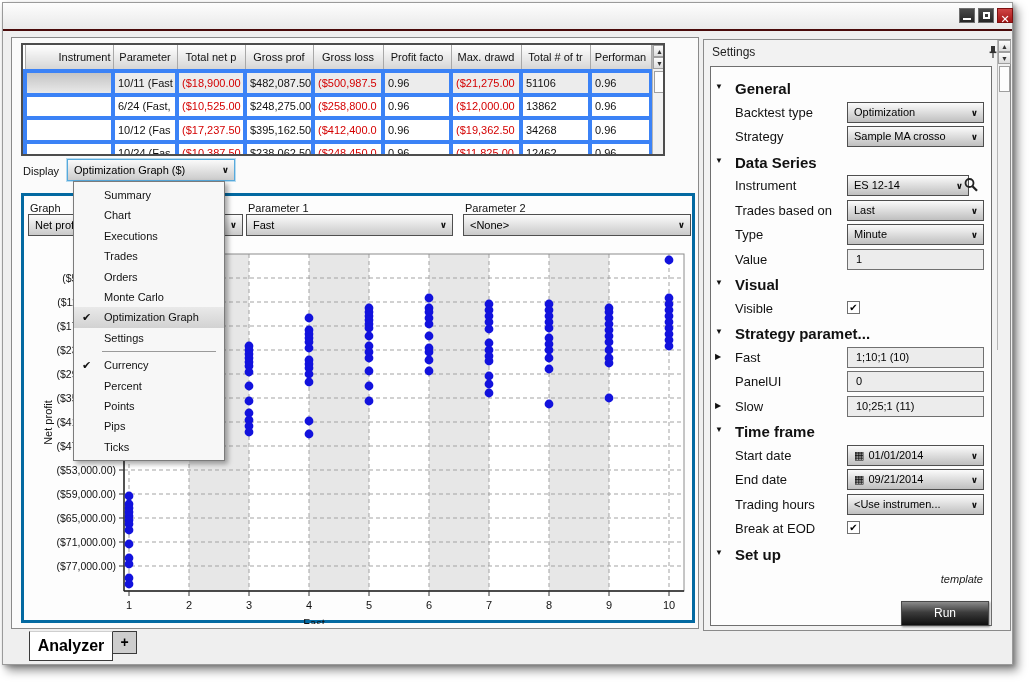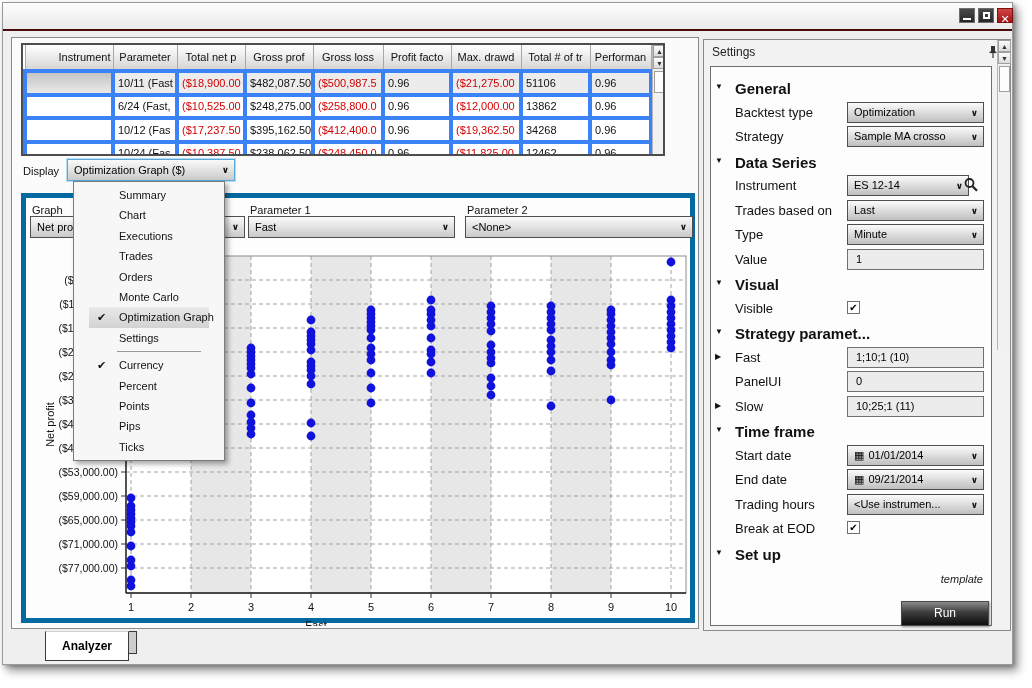--- a/index.html
+++ b/index.html
@@ -42,28 +42,28 @@
   .sb-thumb{width:11px;margin:2px auto;background:#fdfdfd;border:1px solid #9f9f9f;}
   #table-scroll{left:629px;top:0;width:14px;height:109px;}
   
   #display-label{position:absolute;left:20px;top:162px;font-size:11px;color:#111;}
   #display-combo{position:absolute;left:64px;top:156px;width:168px;height:22px;cursor:pointer;
     background:linear-gradient(#fafafa,#cbcbcb);border:1px solid #57a9dc;box-shadow:0 0 0 1px rgba(100,180,225,.45);
     font-size:11px;line-height:20px;padding-left:6px;}
   .chev{position:absolute;right:5px;top:0;font-size:9px;font-weight:bold;line-height:20px;color:#111;}
   
   #display-menu{position:absolute;left:70px;top:178px;width:152px;z-index:60;background:#f7f7f7;
-    border:1px solid #7b7b7b;box-shadow:3px 3px 5px rgba(0,0,0,.35);padding:3px 15px;}
+    border:1px solid #7b7b7b;box-shadow:3px 3px 5px rgba(0,0,0,.35);padding:3px 0;}
   .menu-item{position:relative;height:20.4px;font-size:11px;line-height:20.4px;padding-left:30px;
     color:#111;cursor:pointer;white-space:nowrap;}
   .menu-item.hl{background:linear-gradient(#e9e9e9,#d2d2d2);}
   .menu-item .chk{position:absolute;left:8px;top:0;font-size:11px;}
   .menu-sep{height:1px;background:#9a9a9a;margin:3px 8px 3px 28px;}
   
-  #chart-box{position:absolute;left:18px;top:190px;width:674px;height:430px;border:5px solid #0369a1;
+  #chart-box{position:absolute;left:18px;top:190px;width:674px;height:430px;border:3px solid #0369a1;
     background:#fdfdfd;}
   .dd-label{position:absolute;top:6px;font-size:11px;color:#111;}
   .dd{position:absolute;top:18px;height:22px;background:linear-gradient(#fbfbfb,#c9c9c9);
     border:1px solid #4f4f4f;font-size:11px;line-height:20px;padding-left:6px;cursor:pointer;
     white-space:nowrap;overflow:hidden;}
   #graph-dd{left:4px;width:215px;}
   #p1-label{left:224px;} #p1-dd{left:222px;width:207px;}
   #p2-label{left:441px;} #p2-dd{left:439px;width:228px;}
   #graph-svg{position:absolute;left:0px;top:48px;}
   
@@ -87,22 +87,22 @@
     line-height:19px;padding-left:8px;white-space:nowrap;overflow:hidden;}
   .cb{width:13px;height:13px;margin-top:3px;background:#fff;border:1px solid #6f6f6f;font-size:10px;
     line-height:11px;text-align:center;cursor:pointer;}
   .cal{font-size:11px;margin-right:4px;}
   #template-label{position:absolute;right:8px;top:506px;font-style:italic;font-size:11px;color:#222;}
   #run-btn{position:absolute;left:190px;top:534px;width:88px;height:25px;color:#fff;text-align:center;
     background:linear-gradient(#8b8b8b,#3c3c3c 45%,#0e0e0e);border:1px solid #4a4a4a;font-size:12px;
     line-height:23px;cursor:pointer;box-shadow:1px 1px 2px rgba(0,0,0,.4);}
   
   #tab-analyzer{position:absolute;left:26px;top:628px;width:84px;height:30px;background:#ffffff;
-    border:1px solid #3a3a3a;border-top:1px solid #cfcfcf;font-size:12px;font-weight:bold;
-    text-align:center;line-height:28px;cursor:pointer;z-index:5;margin-left:16px;}
+    border:1px solid #3a3a3a;border-top:1px solid #cfcfcf;font-size:16px;font-weight:bold;
+    text-align:center;line-height:28px;cursor:pointer;z-index:5;}
   #tab-add{position:absolute;left:110px;top:628px;width:24px;height:23px;background:#cdcdcd;
     border:1px solid #3a3a3a;border-left:none;font-size:14px;font-weight:bold;text-align:center;
     line-height:21px;cursor:pointer;z-index:4;}
 </style>
 </head>
 <body>
 
 <div id="win">
 
   <div id="titlebar">

